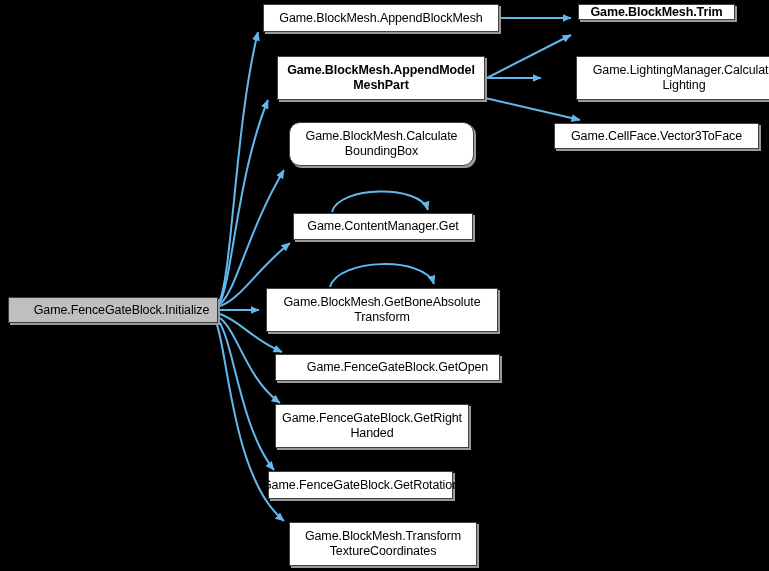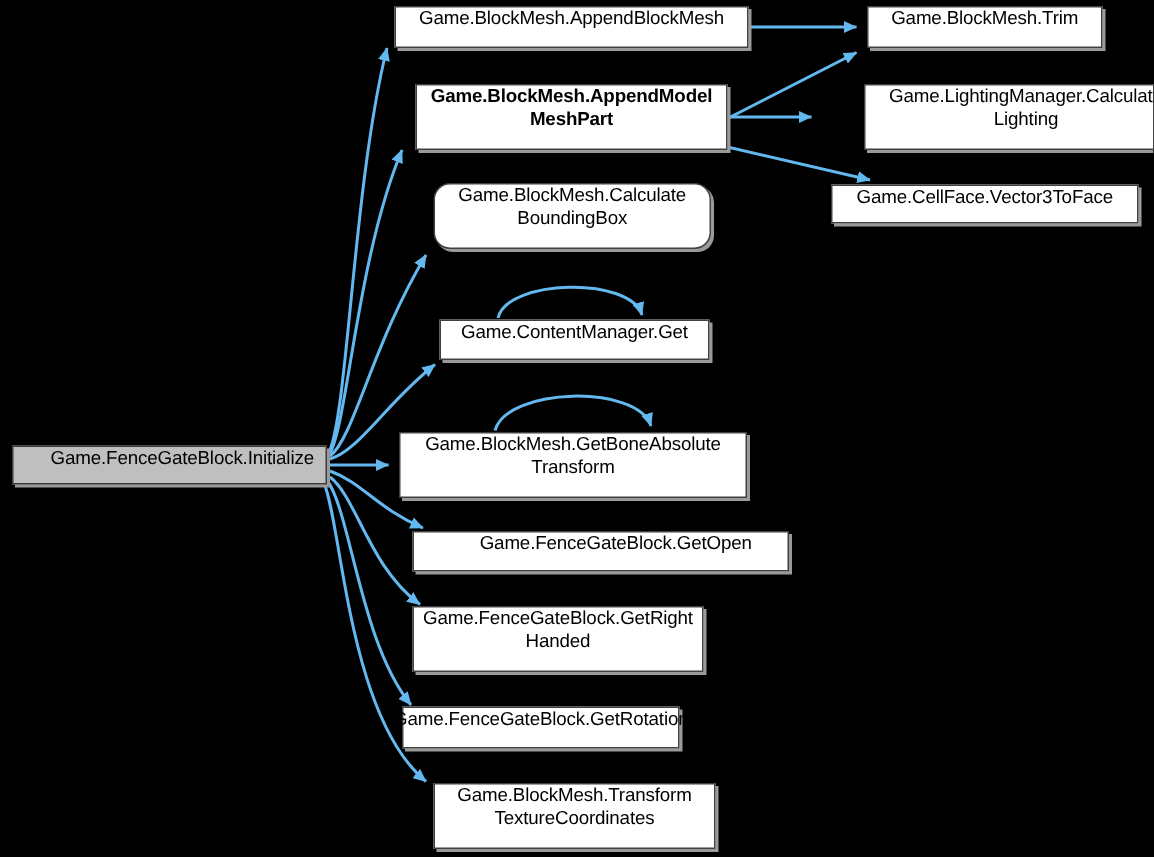--- a/index.html
+++ b/index.html
@@ -24,20 +24,21 @@
     height: 571px;
     pointer-events: none;
   }
   .node {
     position: absolute;
     box-sizing: border-box;
     background: #ffffff;
     border: 1px solid #404040;
     box-shadow: 2px 2px 0 0 #9a9a9a;
     display: flex;
+    align-items: center;
     justify-content: center;
     text-align: center;
     color: #000000;
     font-size: 12.5px;
     line-height: 15px;
     letter-spacing: -0.1px;
     white-space: pre-line;
     z-index: 5;
   }
   .node.root {
@@ -102,32 +103,32 @@
       <path d="M 332,212 C 338,186 420,184 428,210" fill="none" stroke="#63b8f0" stroke-width="2" marker-end="url(#arrowhead)"></path>
     </g>
     <g>
       <path d="M 330,287 C 338,258 425,256 434,284" fill="none" stroke="#63b8f0" stroke-width="2" marker-end="url(#arrowhead)"></path>
     </g>
   </svg>
 
   <div id="node-layer">
       <div class="node root" style="left: 8px; top: 297px; width: 210px; height: 26px; padding-left: 17px;"><span>Game.FenceGateBlock.Initialize</span></div>
       <div class="node" style="left: 263px; top: 4px; width: 236px; height: 28px;"><span>Game.BlockMesh.AppendBlockMesh</span></div>
-      <div class="node" style="left: 578px; top: 4px; width: 157px; height: 28px;"><span>Game.BlockMesh.Trim</span></div>
+      <div class="node" style="left: 578px; top: 4px; width: 157px; height: 16px; font-weight: bold;"><span>Game.BlockMesh.Trim</span></div>
       <div class="node" style="left: 277px; top: 56px; width: 208px; height: 44px; font-weight: bold;"><span>Game.BlockMesh.AppendModel
 MeshPart</span></div>
       <div class="node" style="left: 576px; top: 56px; width: 216px; height: 44px;"><span>Game.LightingManager.Calculate
 Lighting</span></div>
       <div class="node" style="left: 554px; top: 123px; width: 205px; height: 26px;"><span>Game.CellFace.Vector3ToFace</span></div>
       <div class="node" style="left: 289px; top: 122px; width: 185px; height: 44px; border-radius: 11px;"><span>Game.BlockMesh.Calculate
 BoundingBox</span></div>
       <div class="node" style="left: 293px; top: 213px; width: 180px; height: 27px;"><span>Game.ContentManager.Get</span></div>
       <div class="node" style="left: 266px; top: 288px; width: 232px; height: 44px;"><span>Game.BlockMesh.GetBoneAbsolute
 Transform</span></div>
-      <div class="node" style="left: 275px; top: 354px; width: 251px; height: 27px; padding-left: 20px;"><span>Game.FenceGateBlock.GetOpen</span></div>
+      <div class="node" style="left: 275px; top: 354px; width: 225px; height: 27px; padding-left: 20px;"><span>Game.FenceGateBlock.GetOpen</span></div>
       <div class="node" style="left: 275px; top: 404px; width: 194px; height: 44px;"><span>Game.FenceGateBlock.GetRight
 Handed</span></div>
       <div class="node" style="left: 268px; top: 471px; width: 185px; height: 28px;"><span>Game.FenceGateBlock.GetRotation</span></div>
       <div class="node" style="left: 289px; top: 522px; width: 188px; height: 44px;"><span>Game.BlockMesh.Transform
 TextureCoordinates</span></div>
     </div>
 
 </div>
 
 </body></html>

